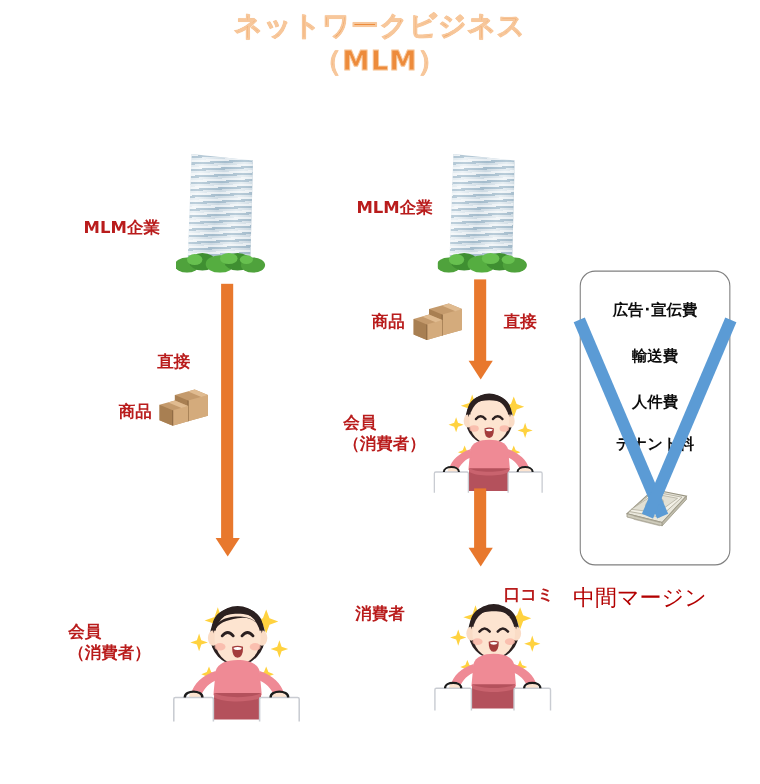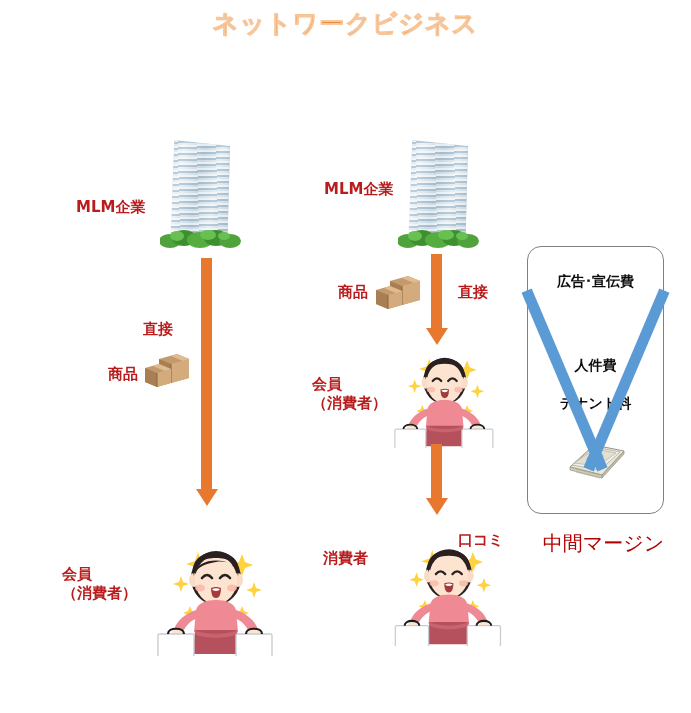--- a/index.html
+++ b/index.html
@@ -128,37 +128,38 @@
     height: 194px;
     background: #5B9BD5;
     top: 36px;
   }
   .xstroke.a { left: 31px; transform: rotate(-23deg); transform-origin: 50% 50%; }
   .xstroke.b { left: 93px; transform: rotate(23deg); transform-origin: 50% 50%; }
 
   #no-margin {
     left: 521px; top: 530px;
     width: 165px;
-    text-align: center;
+    text-align: left;
     font-family: "DejaVu Sans", sans-serif;
     font-weight: normal;
     font-size: 20px;
     line-height: 1.35;
     color: #B30000;
     white-space: nowrap;
   }
   .nm-line { display: block; }
 </style>
 </head>
 <body>
 
 <div id="canvas">
 
   <div class="abs" id="title-block">
     <span class="title-line">ネットワークビジネス</span>
+    <span class="title-line">（MLM）</span>
   </div>
 
   <div class="abs building" style="left:160px; top:140px; width:82px; height:108px;">
     <div class="bld-body"></div>
     <div class="bld-top"></div>
     <svg class="bushes" viewBox="0 0 82 22">
       <ellipse cx="10" cy="15" rx="11" ry="7" fill="#4fa23c"></ellipse>
       <ellipse cx="24" cy="12" rx="12" ry="8" fill="#3f8f31"></ellipse>
       <ellipse cx="40" cy="14" rx="13" ry="8" fill="#55ad40"></ellipse>
       <ellipse cx="56" cy="12" rx="12" ry="8" fill="#3f8f31"></ellipse>
@@ -368,20 +369,21 @@
     <path d="M45 102 C53 107, 79 107, 87 102 L87 106 C79 111, 53 111, 45 106 Z" fill="#c9636e"></path>
     <rect x="8" y="106" width="36" height="34" rx="1.5" fill="#ffffff" stroke="#c9ccd2" stroke-width="1.4"></rect>
     <path d="M18 106 C18 99, 34 99, 34 106" stroke="#1c1c1c" stroke-width="2.2" fill="none"></path>
     <rect x="86" y="106" width="36" height="34" rx="1.5" fill="#ffffff" stroke="#c9ccd2" stroke-width="1.4"></rect>
     <path d="M96 106 C96 99, 112 99, 112 106" stroke="#1c1c1c" stroke-width="2.2" fill="none"></path>
   </svg>
 
   <div class="abs" id="cost-box">
 
     <div class="cost-line" style="top:26px;">広告･宣伝費</div>
+    <div class="cost-line" style="top:68px;">輸送費</div>
     <div class="cost-line" style="top:110px;">人件費</div>
     <div class="cost-line" style="top:148px;">テナント料</div>
 
     <svg class="abs" style="left:36px; top:190px;" width="66" height="48" viewBox="0 0 66 48">
       <g>
         <polygon points="6,30 30,8 60,14 38,38" fill="#e9e7dc" stroke="#9a9684" stroke-width="1"></polygon>
         <polygon points="6,33 38,41 38,38 6,30" fill="#cfccbc" stroke="#9a9684" stroke-width="0.7"></polygon>
         <polygon points="38,41 60,17 60,14 38,38" fill="#bfbcab" stroke="#9a9684" stroke-width="0.7"></polygon>
         <polygon points="8,28 30,10 56,15 36,33" fill="#f3f1e7" stroke="#a8a492" stroke-width="0.7"></polygon>
         <polygon points="10,26 31,12 52,16 34,29" fill="#e2e0d4" stroke="#a8a492" stroke-width="0.6"></polygon>

